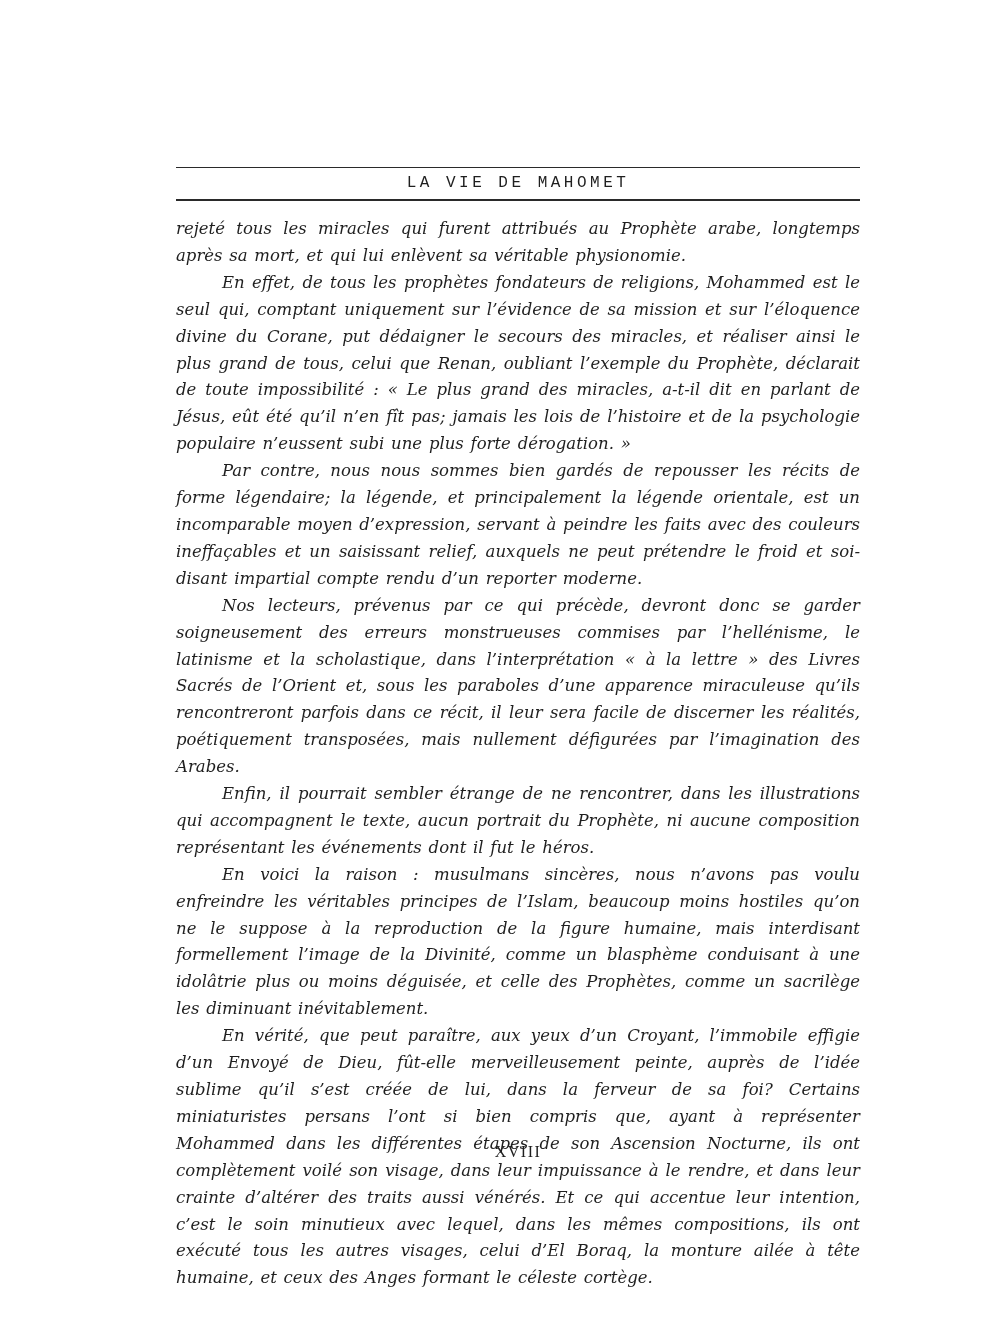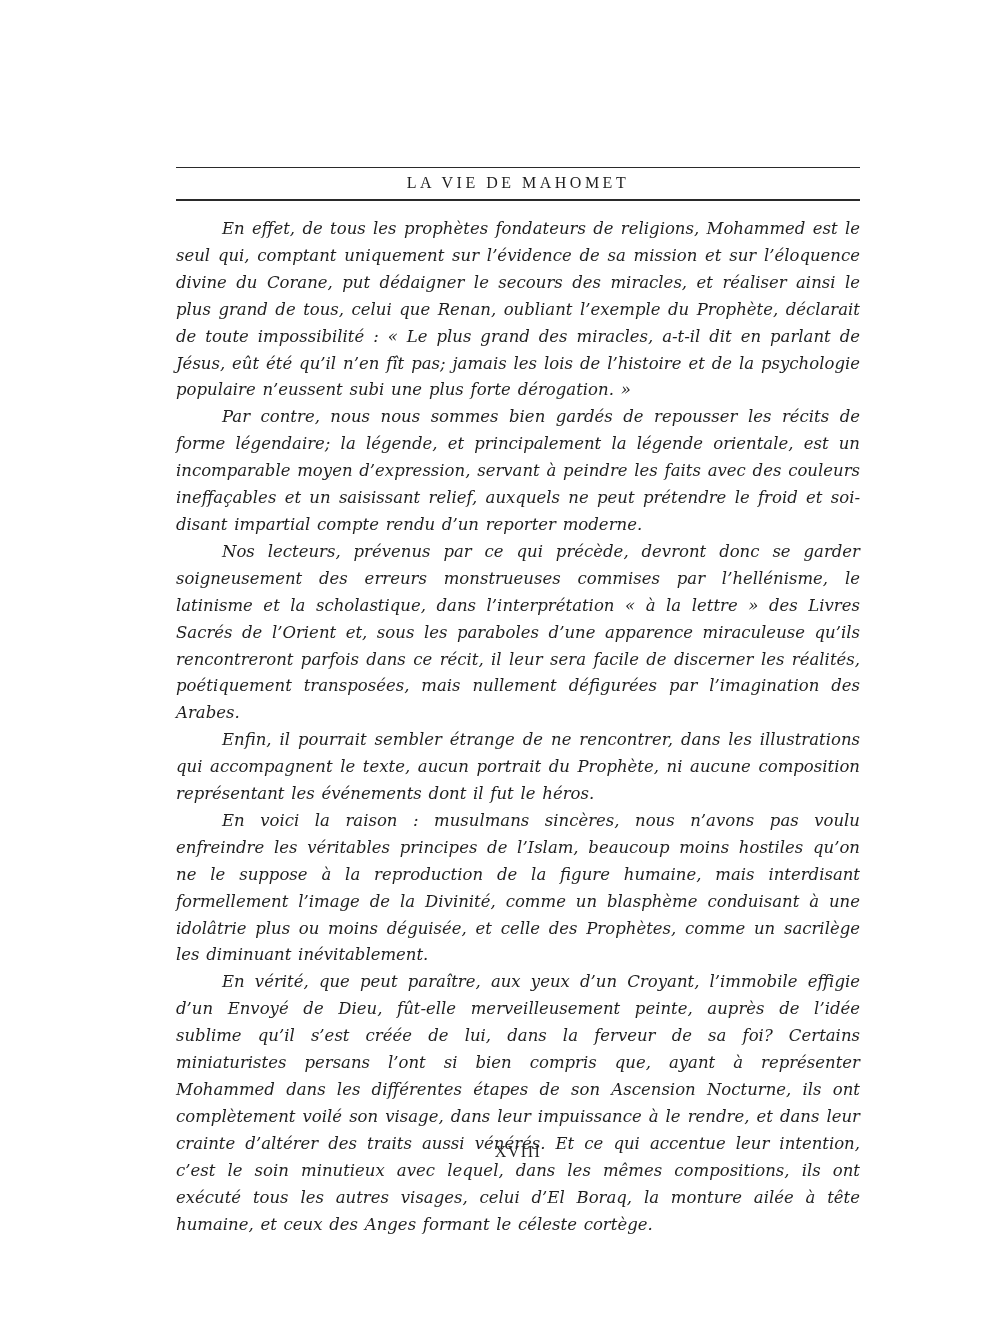--- a/index.html
+++ b/index.html
@@ -29,21 +29,21 @@
     left: 0;
     width: 100%;
   }
   .rule-top {
     border: 0;
     border-top: 1px solid #2a2a2a;
     margin: 0 0 0 0;
   }
   .header-title {
     text-align: center;
-    font-family: Liberation Serif, serif;
+    font-family: Liberation Mono, monospace;
     font-size: 16px;
     letter-spacing: 3.5px;
     line-height: 30px;
     margin: 0;
     font-weight: normal;
     color: #1f1f1f;
   }
   .rule-bottom {
     border: 0;
     border-top: 2px solid #2a2a2a;
@@ -102,20 +102,21 @@
 
 <div class="page">
 
   <div class="running-header">
     <hr class="rule-top">
     <div class="header-title">LA VIE DE MAHOMET</div>
     <hr class="rule-bottom">
   </div>
 
   <div class="body-text">
+      <p class="para"><span class="seg-script">rejeté tous les miracles qui furent attribués au Prophète arabe, longtemps après sa mort, et qui lui enlèvent sa véritable physionomie.</span></p>
       <p class="para indent"><span class="seg-script">En effet, de tous les prophètes fondateurs de religions, Mohammed est le seul qui, comptant uniquement sur l’évidence de sa mission et sur l’éloquence divine du Corane, put dédaigner le secours des miracles, et réaliser ainsi le plus grand de tous, celui que Renan, oubliant l’exemple du Prophète, déclarait de toute impossibilité : « Le plus grand des miracles, a-t-il dit en parlant de Jésus, eût été qu’il n’en fît pas; jamais les lois de l’histoire et de la psychologie populaire n’eussent subi une plus forte dérogation. »</span></p>
       <p class="para indent"><span class="seg-script">Par contre, nous nous sommes bien gardés de repousser les récits de forme légendaire; la légende, et principalement la légende orientale, est un incomparable moyen d’expression, servant à peindre les faits avec des couleurs ineffaçables et un saisissant relief, auxquels ne peut prétendre le froid et soi-disant impartial compte rendu d’un reporter moderne.</span></p>
       <p class="para indent"><span class="seg-script">Nos lecteurs, prévenus par ce qui précède, devront donc se garder soigneusement des erreurs monstrueuses commises par l’hellénisme, le latinisme et la scholastique, dans l’interprétation « à la lettre » des Livres Sacrés de l’Orient et, sous les paraboles d’une apparence miraculeuse qu’ils rencontreront parfois dans ce récit, il leur sera facile de discerner les réalités, poétiquement transposées, mais nullement défigurées par l’imagination des Arabes.</span></p>
       <p class="para indent"><span class="seg-script">Enfin, il pourrait sembler étrange de ne rencontrer, dans les illustrations qui accompagnent le texte, aucun portrait du Prophète, ni aucune composition représentant les événements dont il fut le héros.</span></p>
       <p class="para indent"><span class="seg-script">En voici la raison : musulmans sincères, nous n’avons pas voulu enfreindre les véritables principes de l’Islam, beaucoup moins hostiles qu’on ne le suppose à la reproduction de la figure humaine, mais interdisant formellement l’image de la Divinité, comme un blasphème conduisant à une idolâtrie plus ou moins déguisée, et celle des Prophètes, comme un sacrilège les diminuant inévitablement.</span></p>
       <p class="para indent"><span class="seg-script">En vérité, que peut paraître, aux yeux d’un Croyant, l’immobile effigie d’un Envoyé de Dieu, fût-elle merveilleusement peinte, auprès de l’idée sublime qu’il s’est créée de lui, dans la ferveur de sa foi? Certains miniaturistes persans l’ont si bien compris que, ayant à représenter Mohammed dans les différentes étapes de son Ascension Nocturne, ils ont complètement voilé son visage, dans leur impuissance à le rendre, et dans leur crainte d’altérer des traits aussi vénérés. Et ce qui accentue leur intention, c’est le soin minutieux avec lequel, dans les mêmes compositions, ils ont exécuté tous les autres visages, celui d’El Boraq, la monture ailée à tête humaine, et ceux des Anges formant le céleste cortège.</span></p>
     </div>
 
   <div class="folio">XVIII</div>
 

